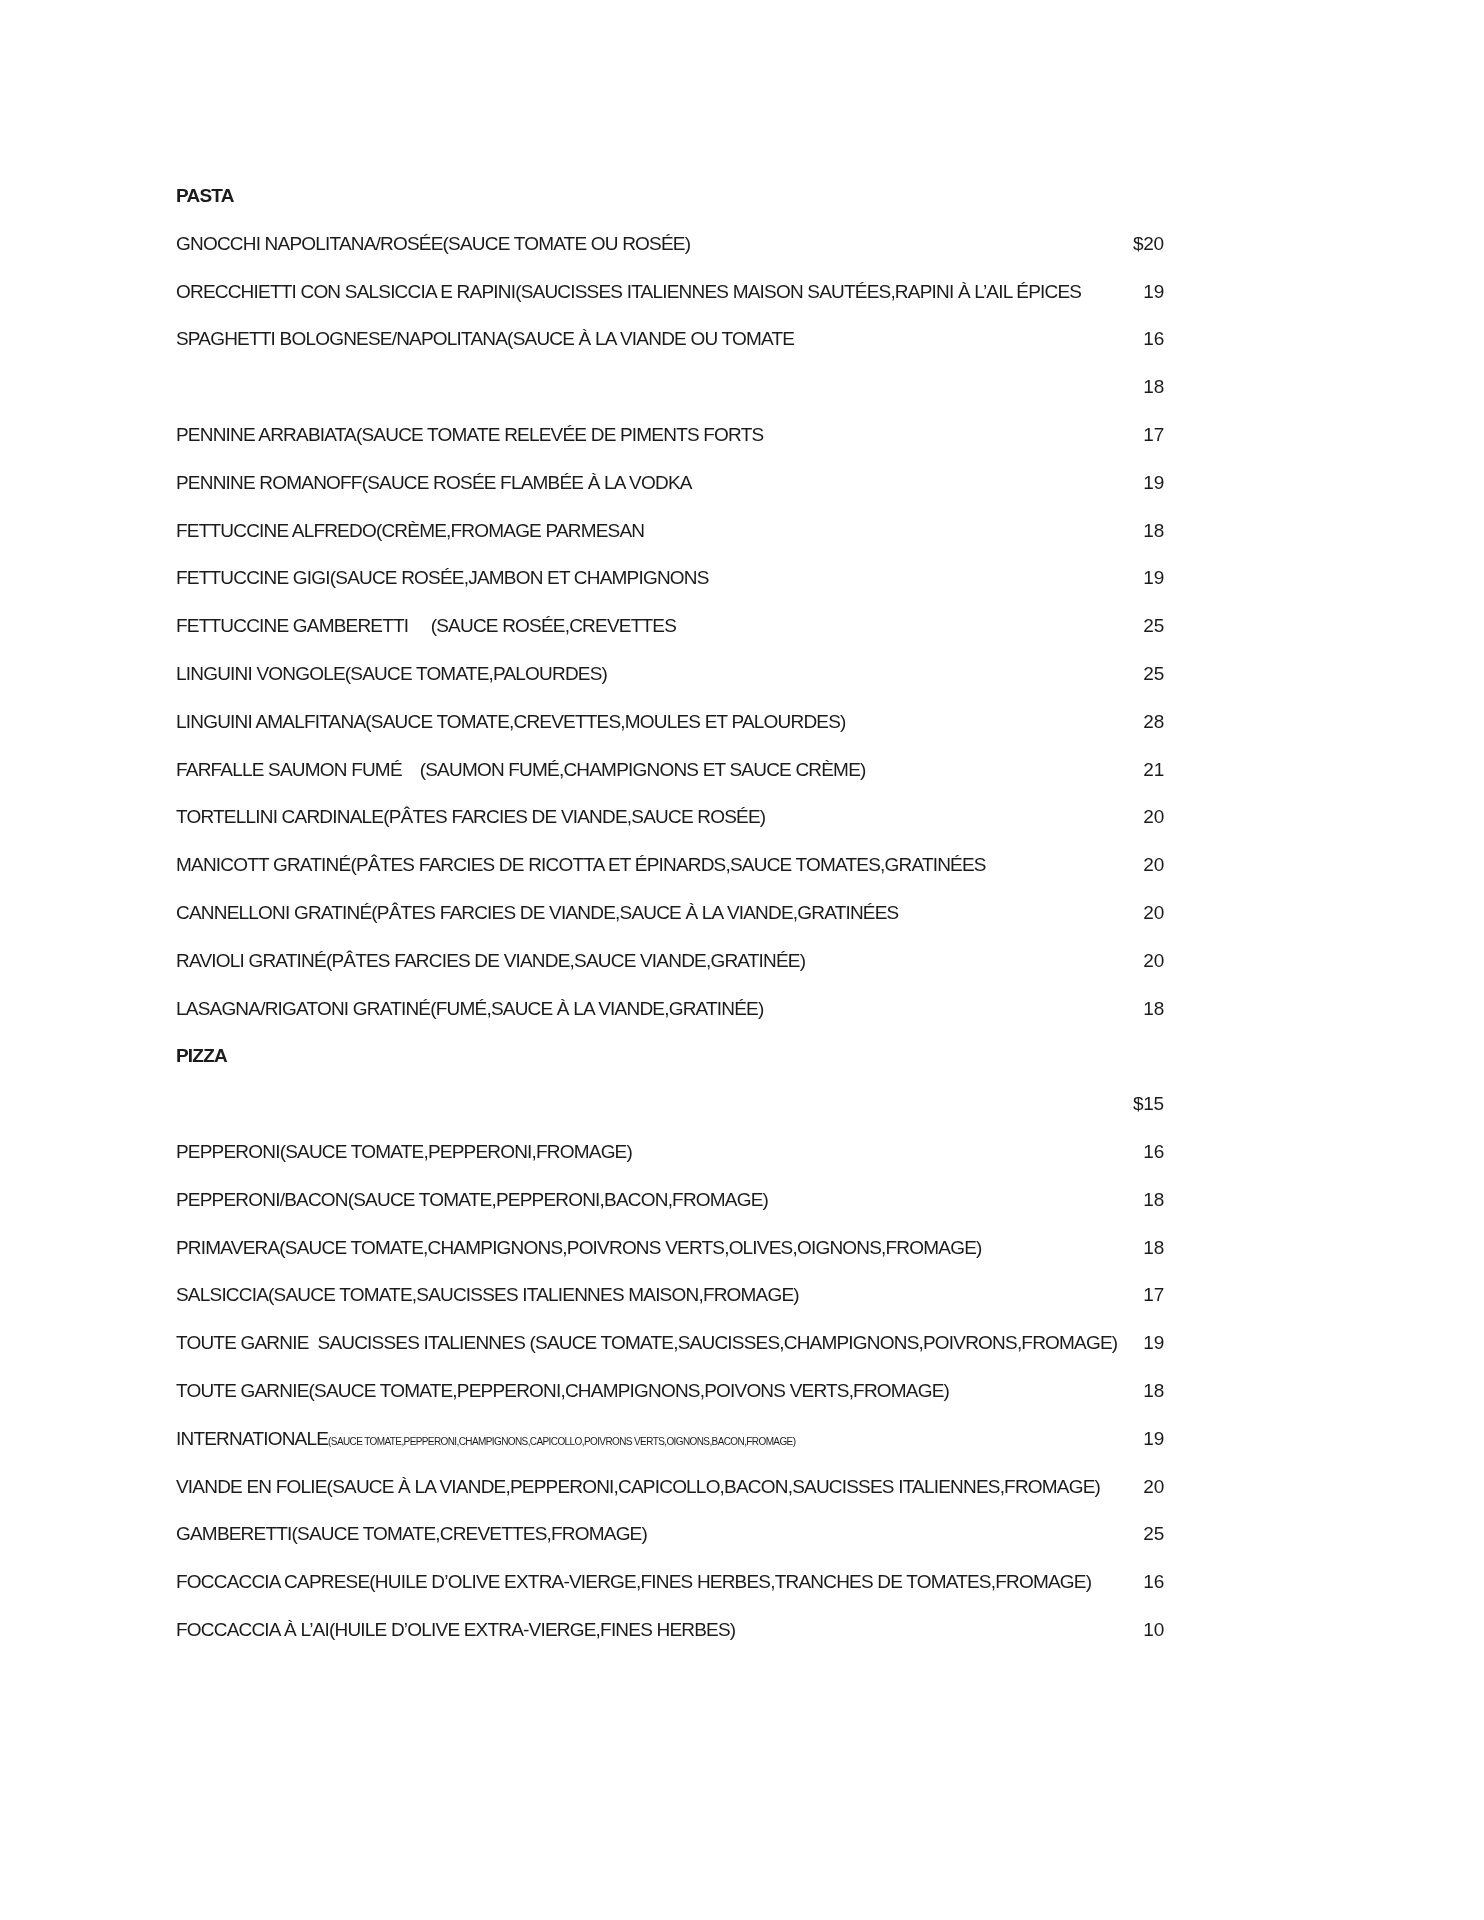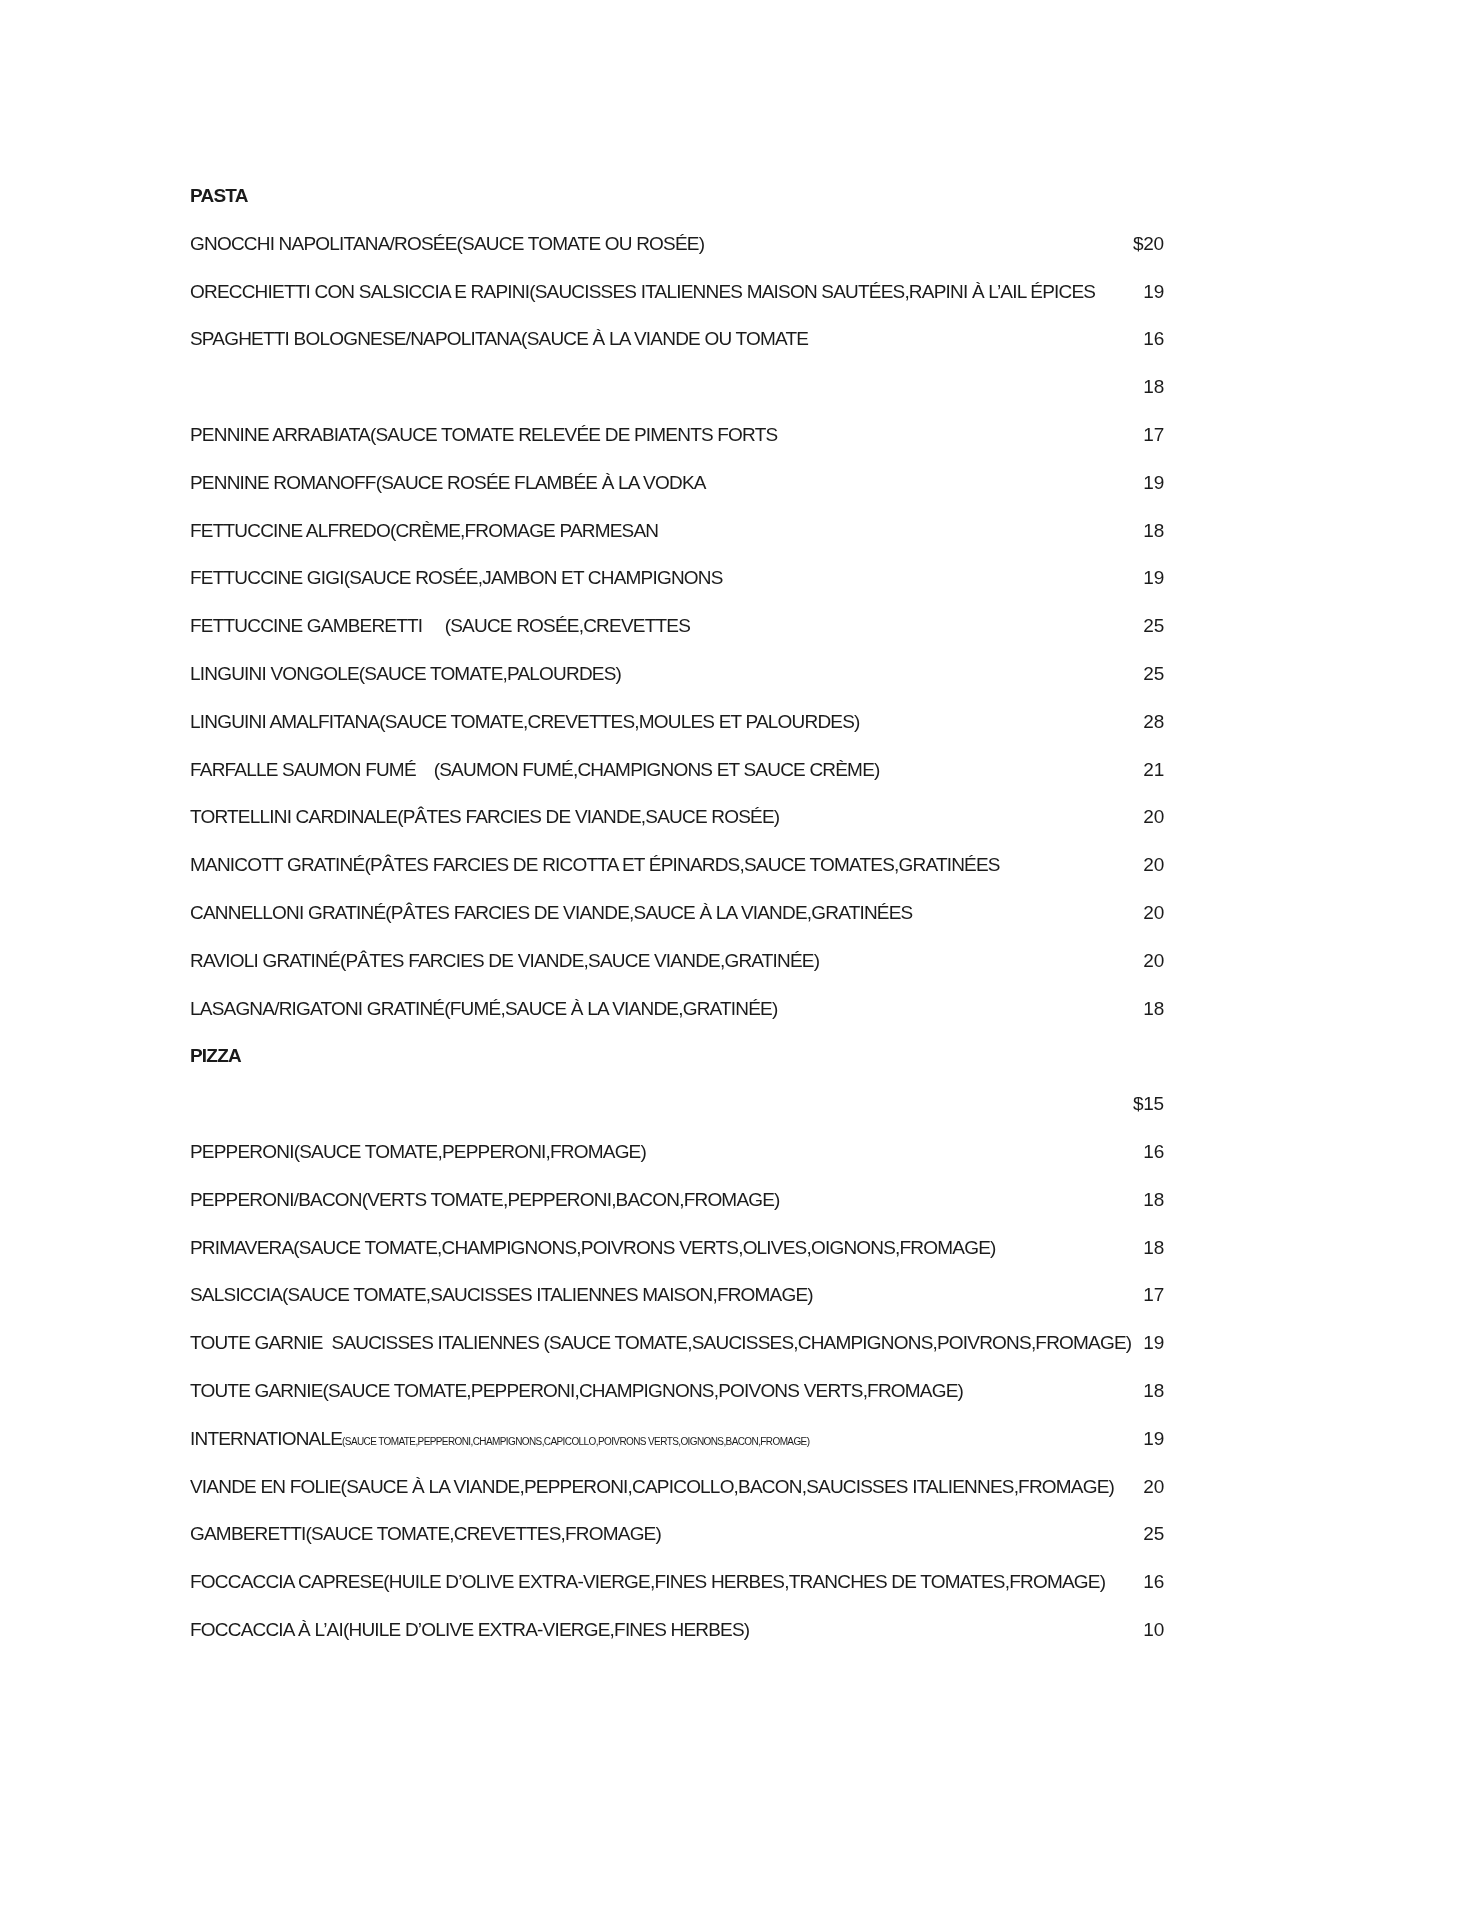--- a/index.html
+++ b/index.html
@@ -26,21 +26,20 @@
     position: relative;
     height: 47.8px;
     line-height: 47.8px;
     white-space: pre;
     font-size: 19px;
     letter-spacing: -0.8px;
   }
   .row .left {
     display: inline-block;
     white-space: pre;
-    margin-left: 14px;
   }
   .heading-row {
     font-weight: bold;
   }
   .desc.small {
     font-size: 10px;
     letter-spacing: -0.6px;
   }
   .price {
     position: absolute;
@@ -71,21 +70,21 @@
       <div class="row"><span class="left"><span class="name">LINGUINI AMALFITANA</span><span class="desc">(SAUCE TOMATE,CREVETTES,MOULES ET PALOURDES)</span></span><span class="price">28</span></div>
       <div class="row"><span class="left"><span class="name">FARFALLE SAUMON FUMÉ</span><span class="desc">    (SAUMON FUMÉ,CHAMPIGNONS ET SAUCE CRÈME)</span></span><span class="price">21</span></div>
       <div class="row"><span class="left"><span class="name">TORTELLINI CARDINALE</span><span class="desc">(PÂTES FARCIES DE VIANDE,SAUCE ROSÉE)</span></span><span class="price">20</span></div>
       <div class="row"><span class="left"><span class="name">MANICOTT GRATINÉ</span><span class="desc">(PÂTES FARCIES DE RICOTTA ET ÉPINARDS,SAUCE TOMATES,GRATINÉES</span></span><span class="price">20</span></div>
       <div class="row"><span class="left"><span class="name">CANNELLONI GRATINÉ</span><span class="desc">(PÂTES FARCIES DE VIANDE,SAUCE À LA VIANDE,GRATINÉES</span></span><span class="price">20</span></div>
       <div class="row"><span class="left"><span class="name">RAVIOLI GRATINÉ</span><span class="desc">(PÂTES FARCIES DE VIANDE,SAUCE VIANDE,GRATINÉE)</span></span><span class="price">20</span></div>
       <div class="row"><span class="left"><span class="name">LASAGNA/RIGATONI GRATINÉ</span><span class="desc">(FUMÉ,SAUCE À LA VIANDE,GRATINÉE)</span></span><span class="price">18</span></div>
       <div class="row heading-row"><span class="left">PIZZA</span></div>
       <div class="row"><span class="price">$15</span></div>
       <div class="row"><span class="left"><span class="name">PEPPERONI</span><span class="desc">(SAUCE TOMATE,PEPPERONI,FROMAGE)</span></span><span class="price">16</span></div>
-      <div class="row"><span class="left"><span class="name">PEPPERONI/BACON</span><span class="desc">(VERTS TOMATE,PEPPERONI,BACON,FROMAGE)</span></span><span class="price">18</span></div>
+      <div class="row"><span class="left"><span class="name">PEPPERONI/BACON</span><span class="desc">(SAUCE TOMATE,PEPPERONI,BACON,FROMAGE)</span></span><span class="price">18</span></div>
       <div class="row"><span class="left"><span class="name">PRIMAVERA</span><span class="desc">(SAUCE TOMATE,CHAMPIGNONS,POIVRONS VERTS,OLIVES,OIGNONS,FROMAGE)</span></span><span class="price">18</span></div>
       <div class="row"><span class="left"><span class="name">SALSICCIA</span><span class="desc">(SAUCE TOMATE,SAUCISSES ITALIENNES MAISON,FROMAGE)</span></span><span class="price">17</span></div>
       <div class="row"><span class="left"><span class="name">TOUTE GARNIE  SAUCISSES ITALIENNES </span><span class="desc">(SAUCE TOMATE,SAUCISSES,CHAMPIGNONS,POIVRONS,FROMAGE)</span></span><span class="price">19</span></div>
       <div class="row"><span class="left"><span class="name">TOUTE GARNIE</span><span class="desc">(SAUCE TOMATE,PEPPERONI,CHAMPIGNONS,POIVONS VERTS,FROMAGE)</span></span><span class="price">18</span></div>
       <div class="row"><span class="left"><span class="name">INTERNATIONALE</span><span class="desc small">(SAUCE TOMATE,PEPPERONI,CHAMPIGNONS,CAPICOLLO,POIVRONS VERTS,OIGNONS,BACON,FROMAGE)</span></span><span class="price">19</span></div>
       <div class="row"><span class="left"><span class="name">VIANDE EN FOLIE</span><span class="desc">(SAUCE À LA VIANDE,PEPPERONI,CAPICOLLO,BACON,SAUCISSES ITALIENNES,FROMAGE)</span></span><span class="price">20</span></div>
       <div class="row"><span class="left"><span class="name">GAMBERETTI</span><span class="desc">(SAUCE TOMATE,CREVETTES,FROMAGE)</span></span><span class="price">25</span></div>
       <div class="row"><span class="left"><span class="name">FOCCACCIA CAPRESE</span><span class="desc">(HUILE D’OLIVE EXTRA-VIERGE,FINES HERBES,TRANCHES DE TOMATES,FROMAGE)</span></span><span class="price">16</span></div>
       <div class="row"><span class="left"><span class="name">FOCCACCIA À L’AI</span><span class="desc">(HUILE D’OLIVE EXTRA-VIERGE,FINES HERBES)</span></span><span class="price">10</span></div>
     </div>

